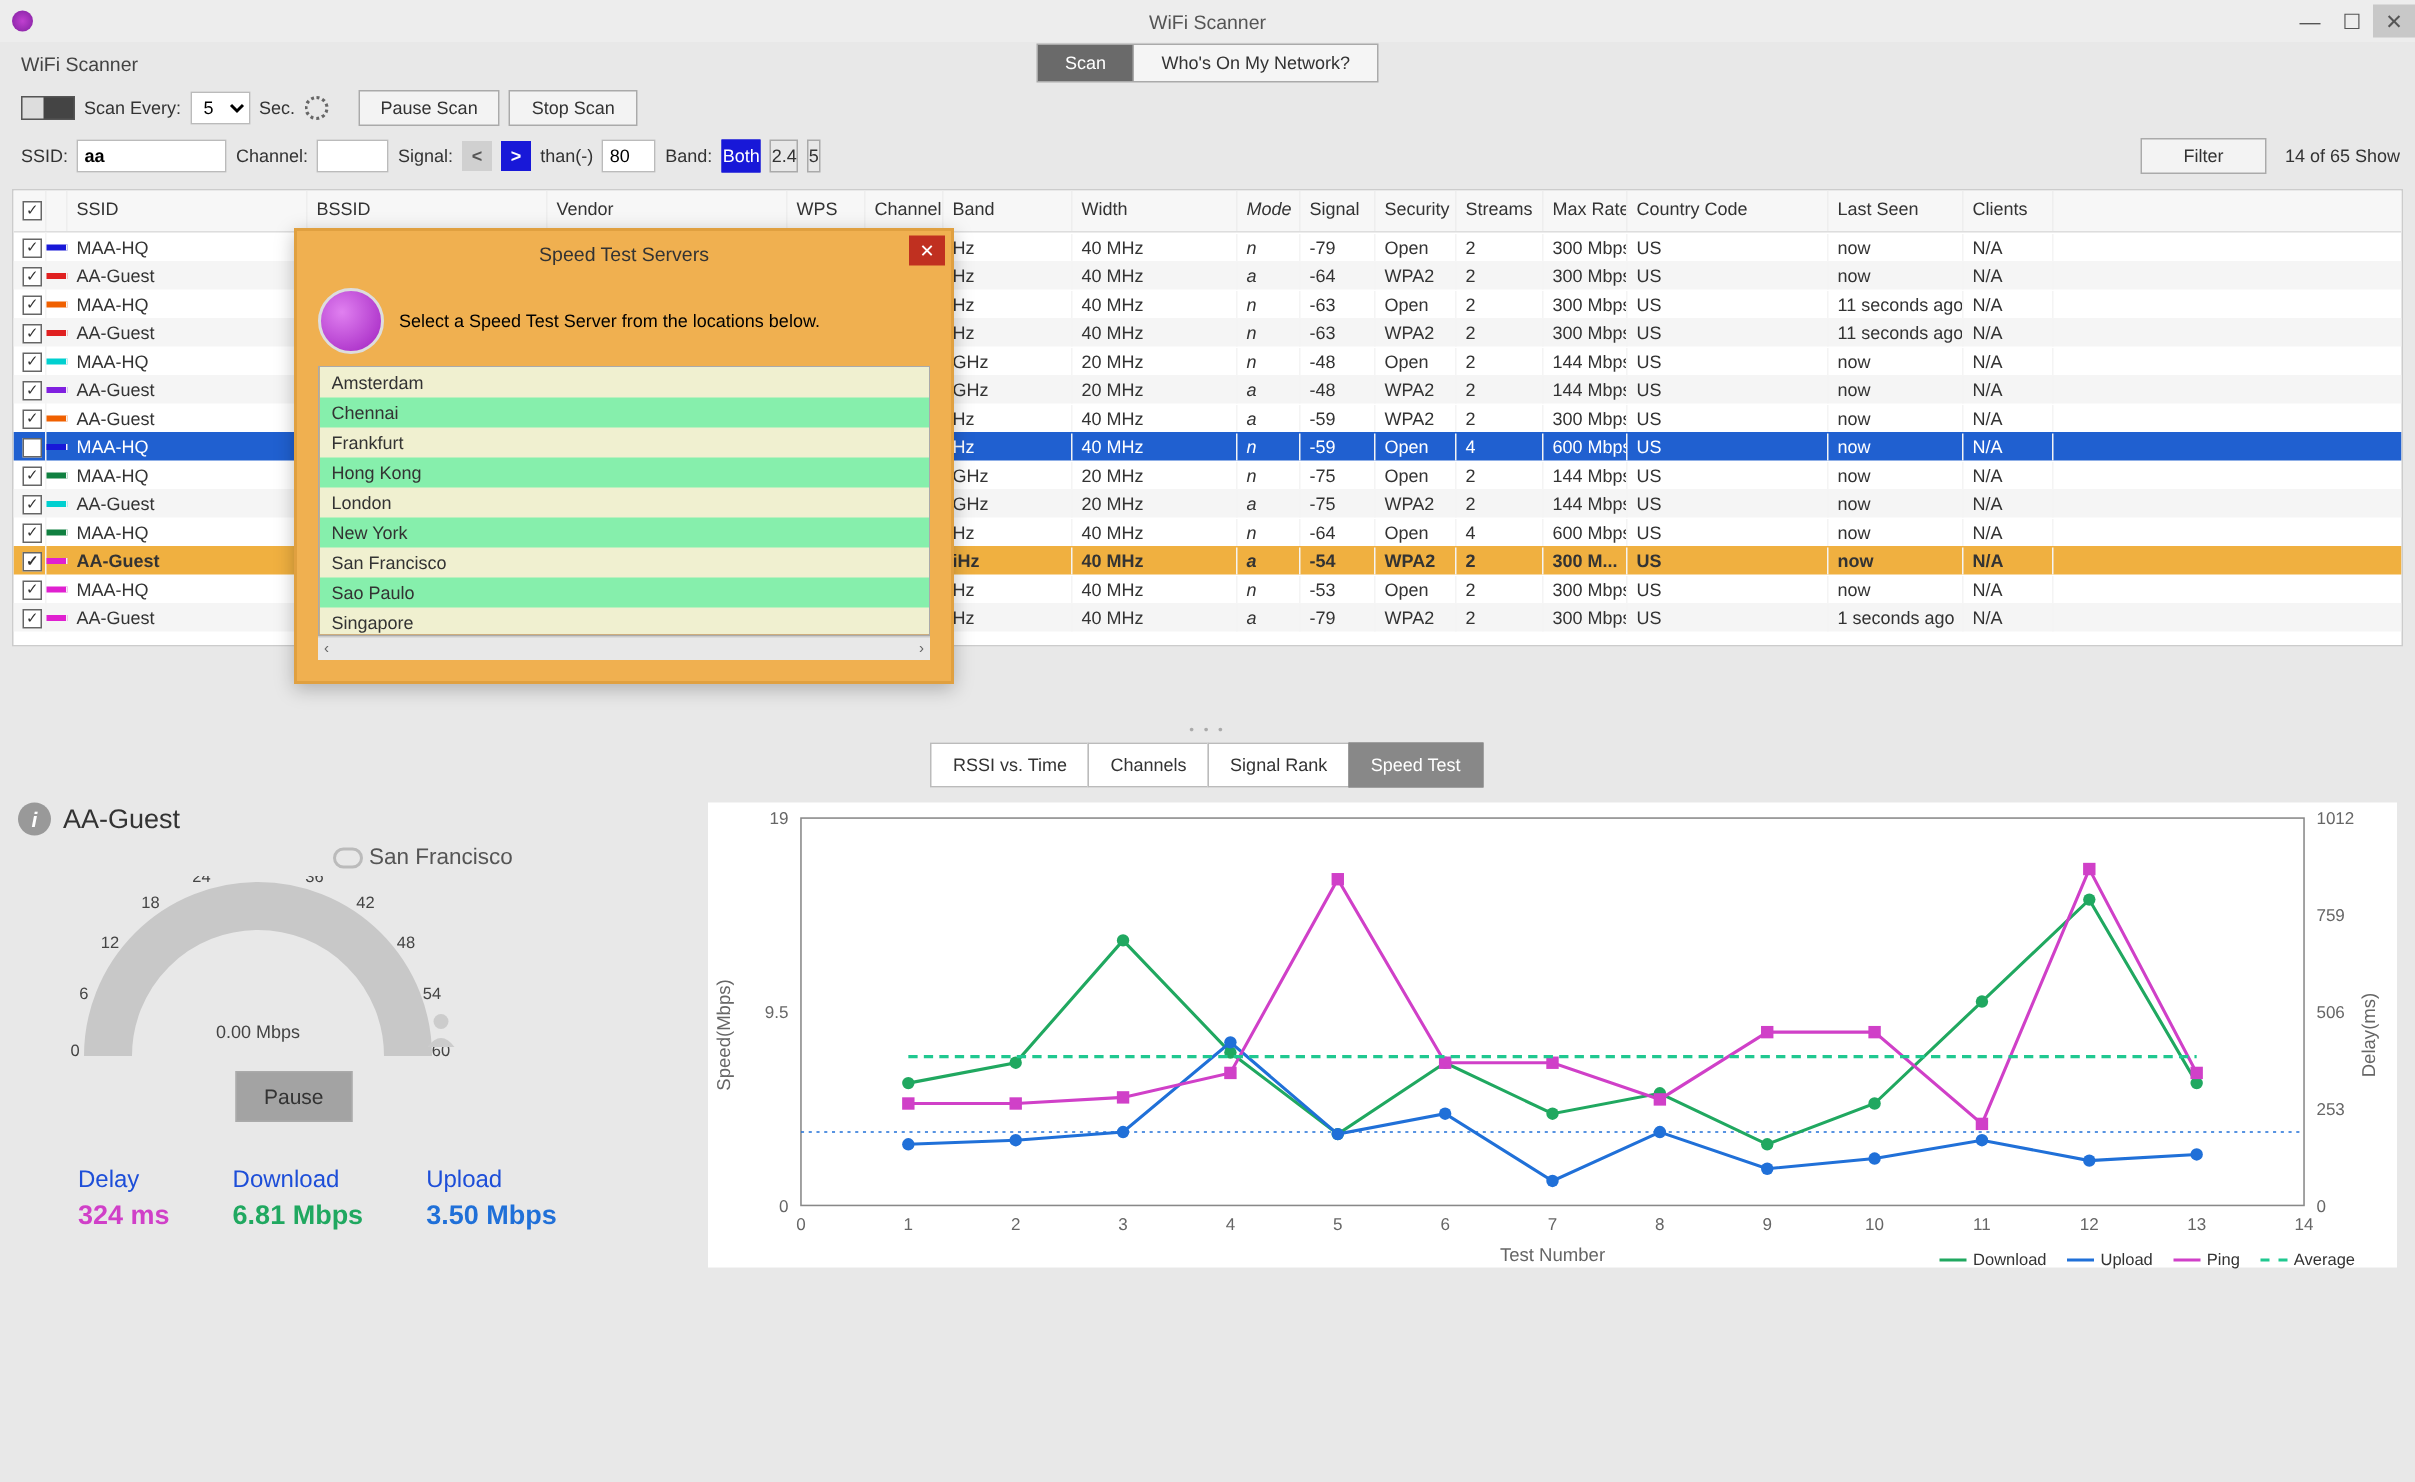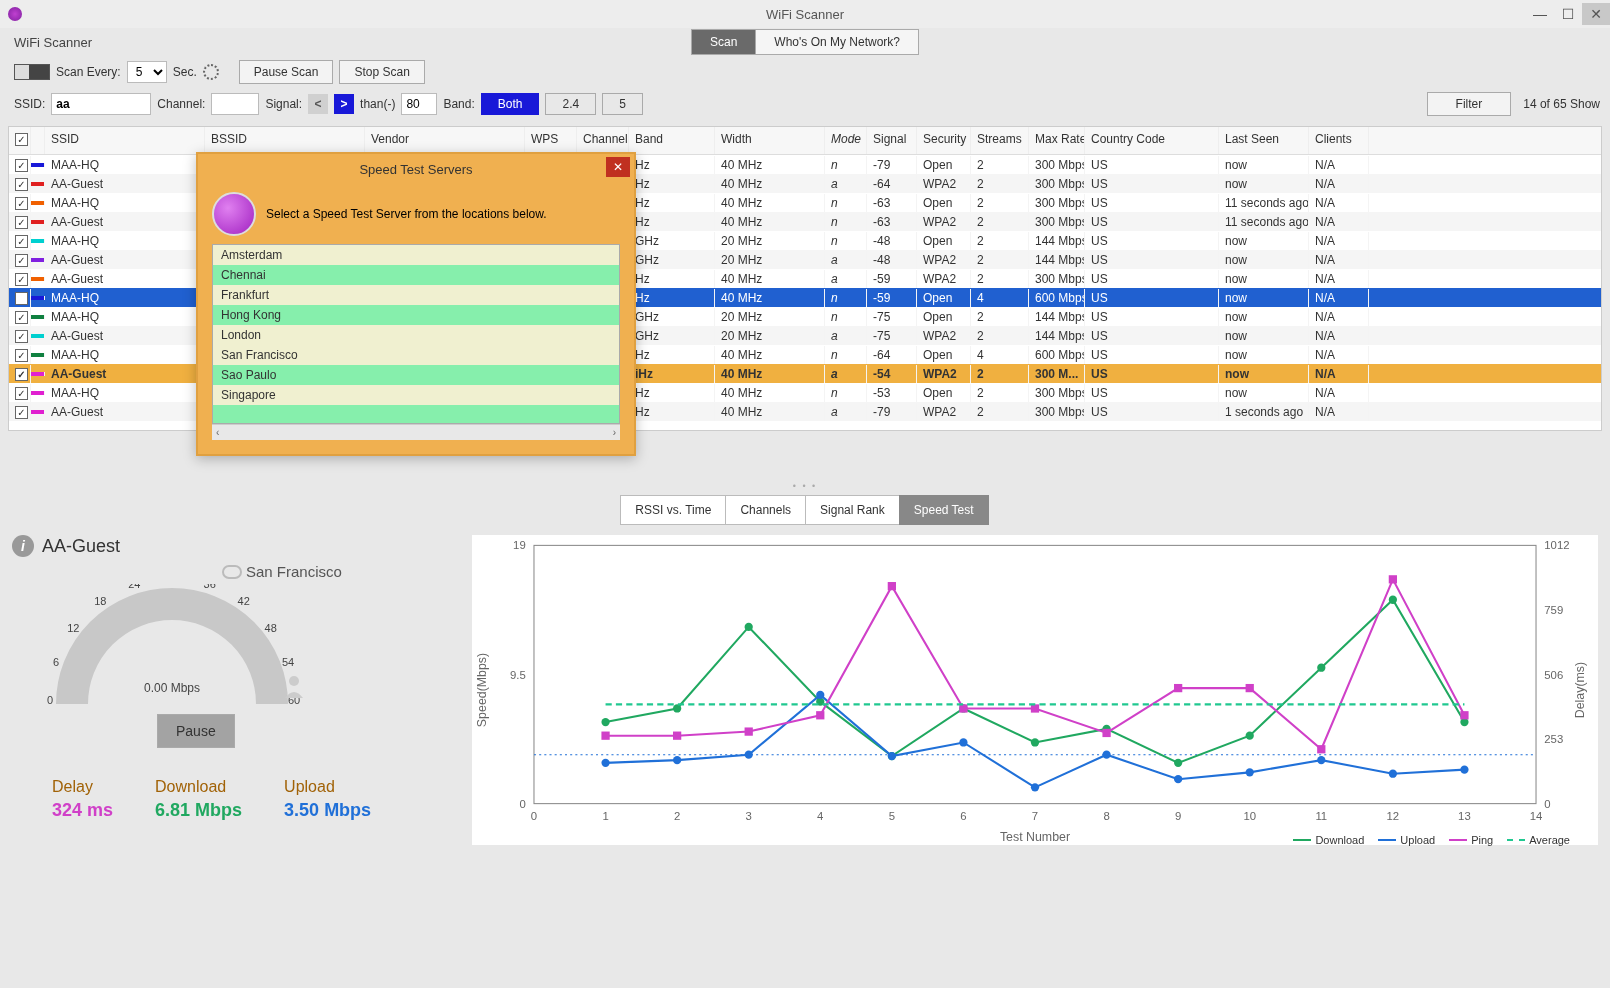--- a/index.html
+++ b/index.html
@@ -29,21 +29,21 @@
 .tbar1 select, .tbar1 input { height: 22px; border: 1px solid #bbb; background: #fff; font-size: 12px; padding: 0 4px; }
 .btn { height: 24px; padding: 0 14px; background: #f3f3f3; border: 1px solid #aaa; font-size: 12px; display: inline-flex; align-items: center; }
 .spin-icon { width: 16px; height: 16px; border: 2px dotted #666; border-radius: 50%; }
 
 
 .tbar2 { height: 32px; display: flex; align-items: center; padding: 0 14px; gap: 6px; position: relative; }
 .tbar2 input { height: 22px; border: 1px solid #bbb; font-size: 12px; padding: 0 4px; }
 .sqbtn { width: 20px; height: 20px; color: #fff; display: inline-flex; align-items: center; justify-content: center; font-weight: bold; }
 .sqbtn.lt { background: #d0d0d0; color: #555; }
 .sqbtn.gt { background: #1818d8; }
-.bandbtn { height: 22px; padding: 0 16px; border: 1px solid #aaa; display: inline-flex; align-items: center; font-size: 12px; }
+.bandbtn { height: 22px; padding: 0 0; border: 1px solid #aaa; display: inline-flex; align-items: center; font-size: 12px; }
 .bandbtn.both { background: #1818d8; color: #fff; border-color: #1818d8; }
 .filter-area { position: absolute; right: 10px; display: flex; align-items: center; gap: 12px; }
 
 
 .grid { background: #fff; margin: 6px 8px 0 8px; border: 1px solid #ccc; height: 305px; overflow: hidden; position: relative; }
 .ghead { display: flex; height: 28px; background: #f7f7f7; border-bottom: 1px solid #ddd; }
 .ghead > div, .grow > div { border-right: 1px solid #eee; padding: 5px 6px; font-size: 12px; overflow: hidden; white-space: nowrap; }
 .grow { display: flex; height: 19px; align-items: center; }
 .grow > div { padding: 2px 6px; border-right: 1px solid #f4f4f4; }
 .grow.alt { background: #f5f5f5; }
@@ -79,21 +79,21 @@
 
 .bottom { display: flex; margin: 10px 12px 0 12px; gap: 10px; }
 .lpanel { width: 450px; }
 .info-hdr { display: flex; align-items: center; gap: 8px; margin-bottom: 6px; }
 .info-icon { width: 22px; height: 22px; border-radius: 50%; background: #999; color: #fff; display: flex; align-items: center; justify-content: center; font-weight: bold; font-style: italic; font-size: 14px; }
 .info-hdr .ssid { font-size: 18px; color: #333; }
 .loc { display: flex; align-items: center; gap: 4px; font-size: 15px; color: #555; margin-left: 210px; }
 .cloud-icon { width: 20px; height: 14px; border: 2px solid #bbb; border-radius: 8px; }
 .gauge-wrap { position: relative; width: 280px; height: 150px; margin: 4px 0 0 30px; }
 .stats { display: flex; gap: 42px; margin: 20px 0 0 40px; }
-.stat .lbl { font-size: 16px; color: #a16207; margin-bottom: 4px; }
+.stat .lbl { font-size: 16px; color: #1d4ed8; margin-bottom: 4px; }
 .stat .val { font-size: 18px; font-weight: bold; }
 .stat.delay .val { color: #d040c8; }
 .stat.down .val { color: #20a860; }
 .stat.up .val { color: #2070d8; }
 .pause-btn { padding: 8px 18px; border: 1px solid #aaa; background: #a3a3a3; font-size: 14px; font-weight: normal; position: absolute; left: 115px; top: 130px; }
 
 .rpanel { flex: 1; position: relative; }
 .chart { width: 100%; height: 310px; background: #fff; }
 .legend { position: absolute; right: 28px; bottom: 2px; display: flex; gap: 14px; font-size: 11px; align-items: center; }
 .leg-item { display: flex; align-items: center; gap: 4px; }
@@ -623,20 +623,21 @@
     <div class="modal-prompt">
       <div class="micon"></div>
       <span>Select a Speed Test Server from the locations below.</span>
     </div>
     <div class="server-list" id="server-list">
         <div class="server-item alt">Amsterdam</div>
         <div class="server-item">Chennai</div>
         <div class="server-item alt">Frankfurt</div>
         <div class="server-item">Hong Kong</div>
         <div class="server-item alt">London</div>
+        <div class="server-item">New York</div>
         <div class="server-item alt">San Francisco</div>
         <div class="server-item">Sao Paulo</div>
         <div class="server-item alt">Singapore</div>
       </div>
     <div class="hscroll">
         <span>‹</span>
         <span>›</span>
       </div>
   </div>
 </div>

